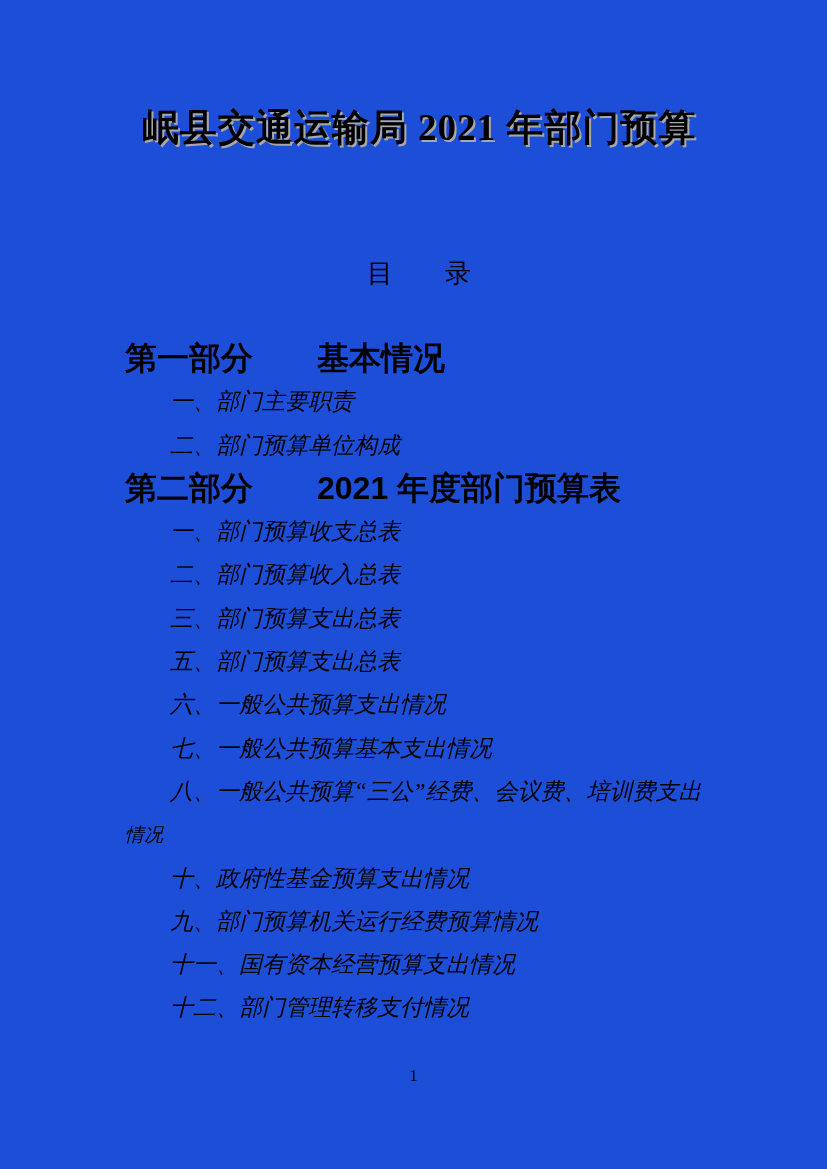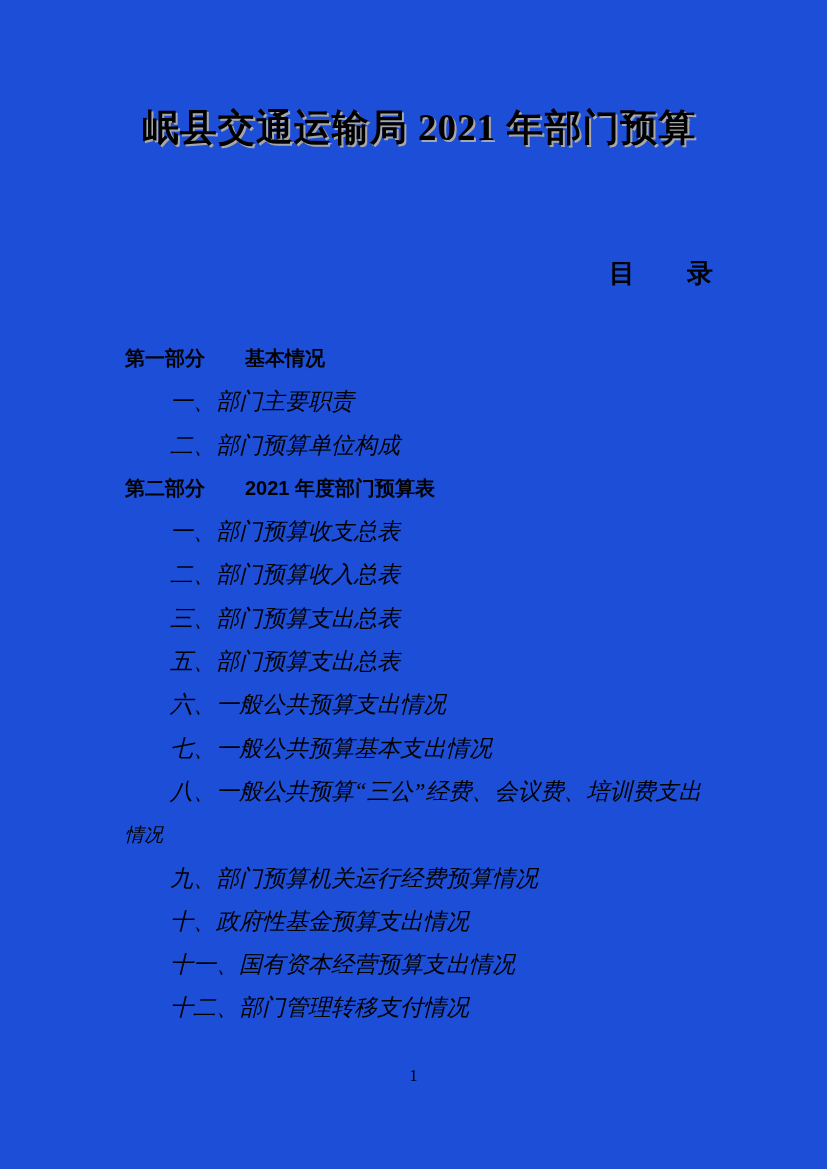--- a/index.html
+++ b/index.html
@@ -25,38 +25,38 @@
     font-family: "Liberation Serif", serif;
     font-weight: bold;
     font-size: 37px;
     line-height: 44px;
     letter-spacing: 1px;
     text-shadow: 2px 2px 0 #a8a8a8;
     white-space: nowrap;
   }
   .toc-heading {
     margin-top: 108px;
-    text-align: right;
+    text-align: center;
     font-family: "Liberation Sans", sans-serif;
-    font-weight: bold;
+    font-weight: normal;
     font-size: 26px;
     line-height: 30px;
   }
   .toc-list {
     margin-top: 49px;
   }
   .toc-entry {
     height: 43.3px;
     line-height: 43.3px;
     white-space: nowrap;
   }
   .toc-entry.part {
     font-family: "Liberation Sans", sans-serif;
     font-weight: bold;
-    font-size: 20px;
+    font-size: 32px;
   }
   .toc-entry.item {
     font-family: "Liberation Serif", serif;
     font-style: italic;
     font-size: 23px;
     padding-left: 45px;
   }
   .toc-entry.continuation {
     font-family: "Liberation Serif", serif;
     font-style: italic;
@@ -88,20 +88,20 @@
       <div class="toc-entry item">二、部门预算单位构成</div>
       <div class="toc-entry part">第二部分　　2021 年度部门预算表</div>
       <div class="toc-entry item">一、部门预算收支总表</div>
       <div class="toc-entry item">二、部门预算收入总表</div>
       <div class="toc-entry item">三、部门预算支出总表</div>
       <div class="toc-entry item">五、部门预算支出总表</div>
       <div class="toc-entry item">六、一般公共预算支出情况</div>
       <div class="toc-entry item">七、一般公共预算基本支出情况</div>
       <div class="toc-entry item">八、一般公共预算“三公”经费、会议费、培训费支出</div>
       <div class="toc-entry continuation">情况</div>
+      <div class="toc-entry item">十、政府性基金预算支出情况</div>
       <div class="toc-entry item">九、部门预算机关运行经费预算情况</div>
-      <div class="toc-entry item">十、政府性基金预算支出情况</div>
       <div class="toc-entry item">十一、国有资本经营预算支出情况</div>
       <div class="toc-entry item">十二、部门管理转移支付情况</div>
     </div>
 
   <div class="page-number">1</div>
 </div>
 
 </body></html>

